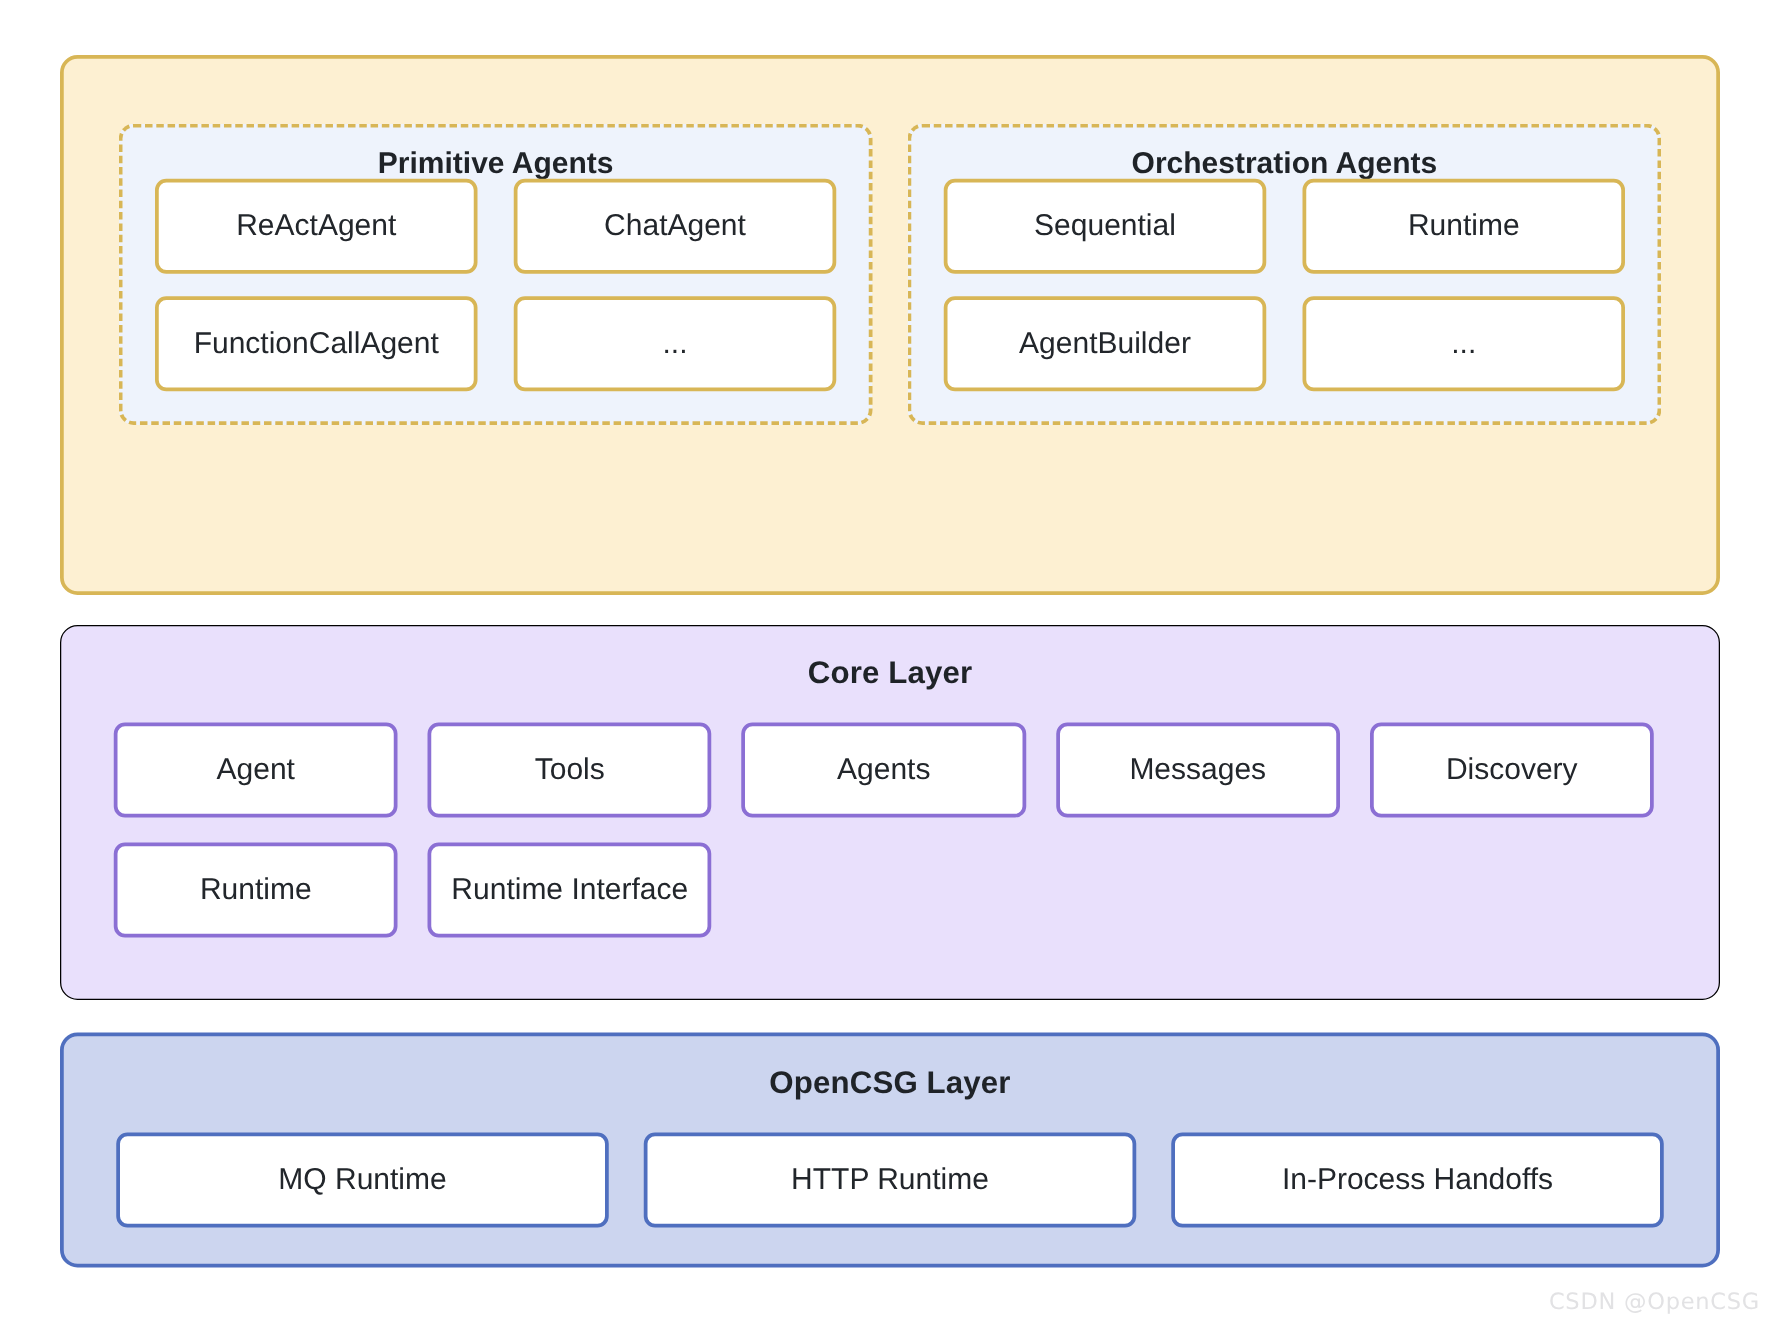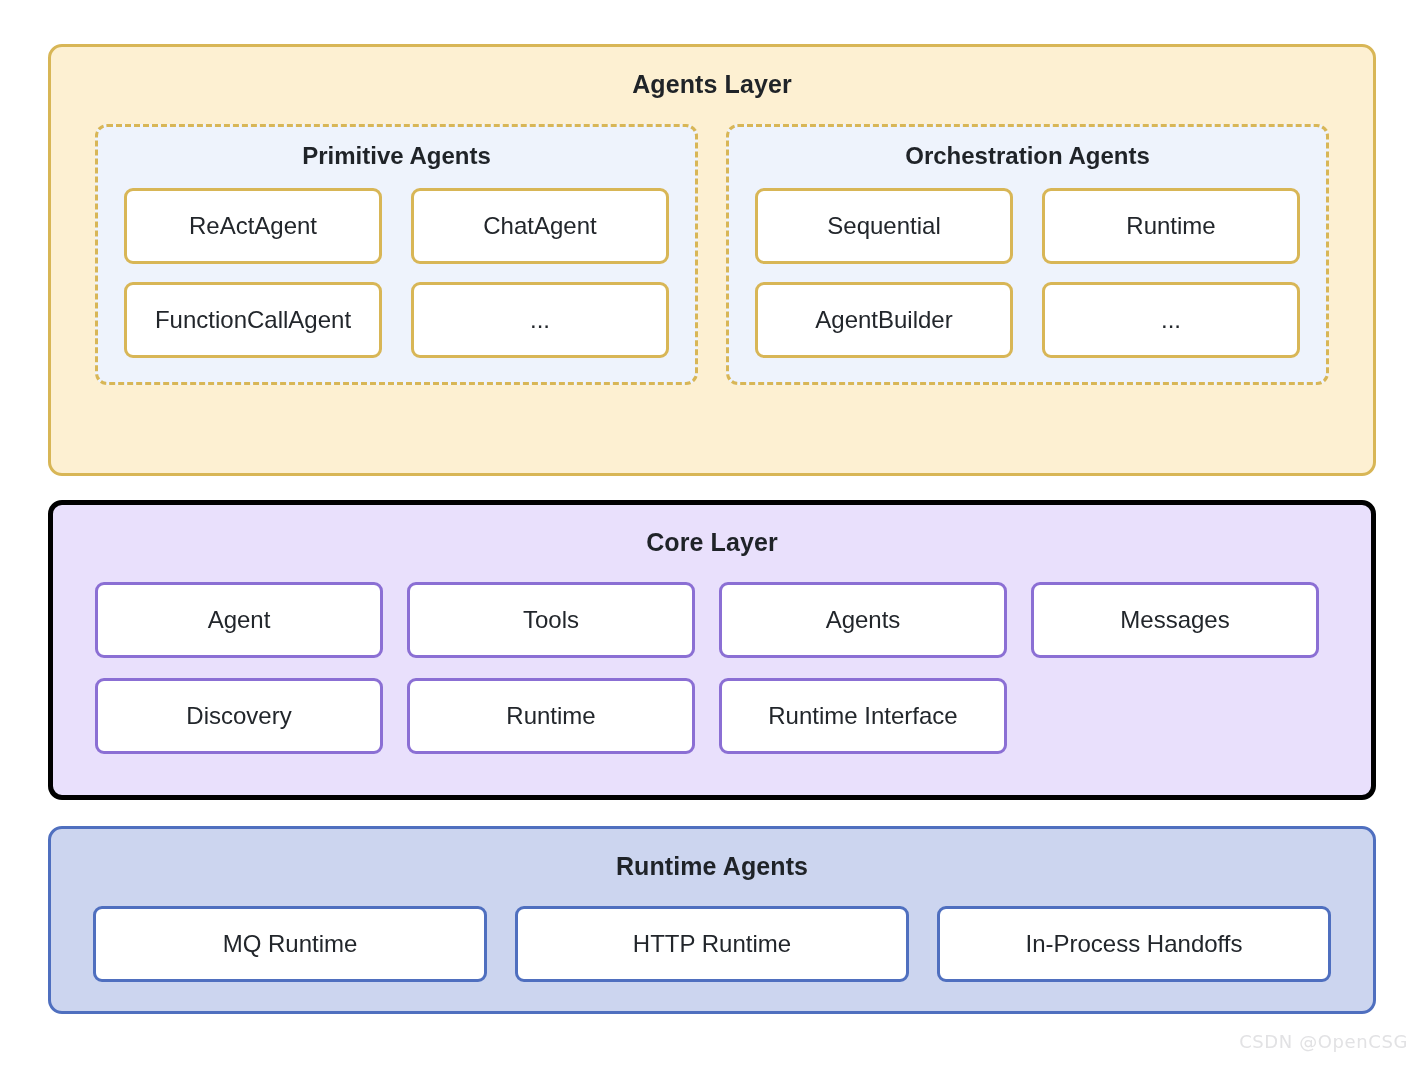--- a/index.html
+++ b/index.html
@@ -60,21 +60,20 @@
     border: 3px dashed #d8b656;
     border-radius: 12px;
     padding: 17px 26px 24px 26px;
   }
   .group-title {
     text-align: center;
     font-weight: bold;
     font-size: 24px;
     color: #1f2328;
     line-height: 1;
-    margin-bottom: 20px;
   }
   .group-grid {
     display: grid;
     grid-template-columns: 1fr 1fr;
     gap: 18px 29px;
   }
   .chip {
     box-sizing: border-box;
     background: #ffffff;
     border-radius: 9px;
@@ -88,26 +87,26 @@
     padding: 0 6px;
     white-space: nowrap;
   }
   .chip-gold { border: 3px solid #d8b656; }
 
   
   .layer-core {
     height: 300px;
     margin-top: 24px;
     background: #e9e0fc;
-    border: 5px solid #000000;
+    border: 1px solid #000000;
     padding-top: 25px;
   }
   .core-grid {
     display: grid;
-    grid-template-columns: repeat(4, 1fr);
+    grid-template-columns: repeat(5, 1fr);
     gap: 20px 24px;
     padding: 27px 52px 0 42px;
     box-sizing: border-box;
   }
   .chip-purple { border: 3px solid #8b6fd4; }
 
   
   .layer-runtime {
     height: 188px;
     margin-top: 26px;
@@ -135,21 +134,20 @@
     font-family: "DejaVu Sans", sans-serif;
     white-space: nowrap;
   }
 </style>
 </head>
 <body>
 
 <div id="diagram">
 
   <section class="layer layer-agents">
-    <div class="layer-title">Agents Layer</div>
 
     <div class="agents-groups">
 
       <div class="group">
         <div class="group-title">Primitive Agents</div>
         <div class="group-grid">
           <div class="chip chip-gold">ReActAgent</div>
           <div class="chip chip-gold">ChatAgent</div>
           <div class="chip chip-gold">FunctionCallAgent</div>
           <div class="chip chip-gold">...</div>
@@ -176,21 +174,21 @@
       <div class="chip chip-purple">Tools</div>
       <div class="chip chip-purple">Agents</div>
       <div class="chip chip-purple">Messages</div>
       <div class="chip chip-purple">Discovery</div>
       <div class="chip chip-purple">Runtime</div>
       <div class="chip chip-purple">Runtime Interface</div>
     </div>
   </section>
 
   <section class="layer layer-runtime">
-    <div class="layer-title">Runtime Agents</div>
+    <div class="layer-title">OpenCSG Layer</div>
     <div class="runtime-grid">
       <div class="chip chip-blue">MQ Runtime</div>
       <div class="chip chip-blue">HTTP Runtime</div>
       <div class="chip chip-blue">In-Process Handoffs</div>
     </div>
   </section>
 
 </div>
 
 <div id="watermark">CSDN @OpenCSG</div>

